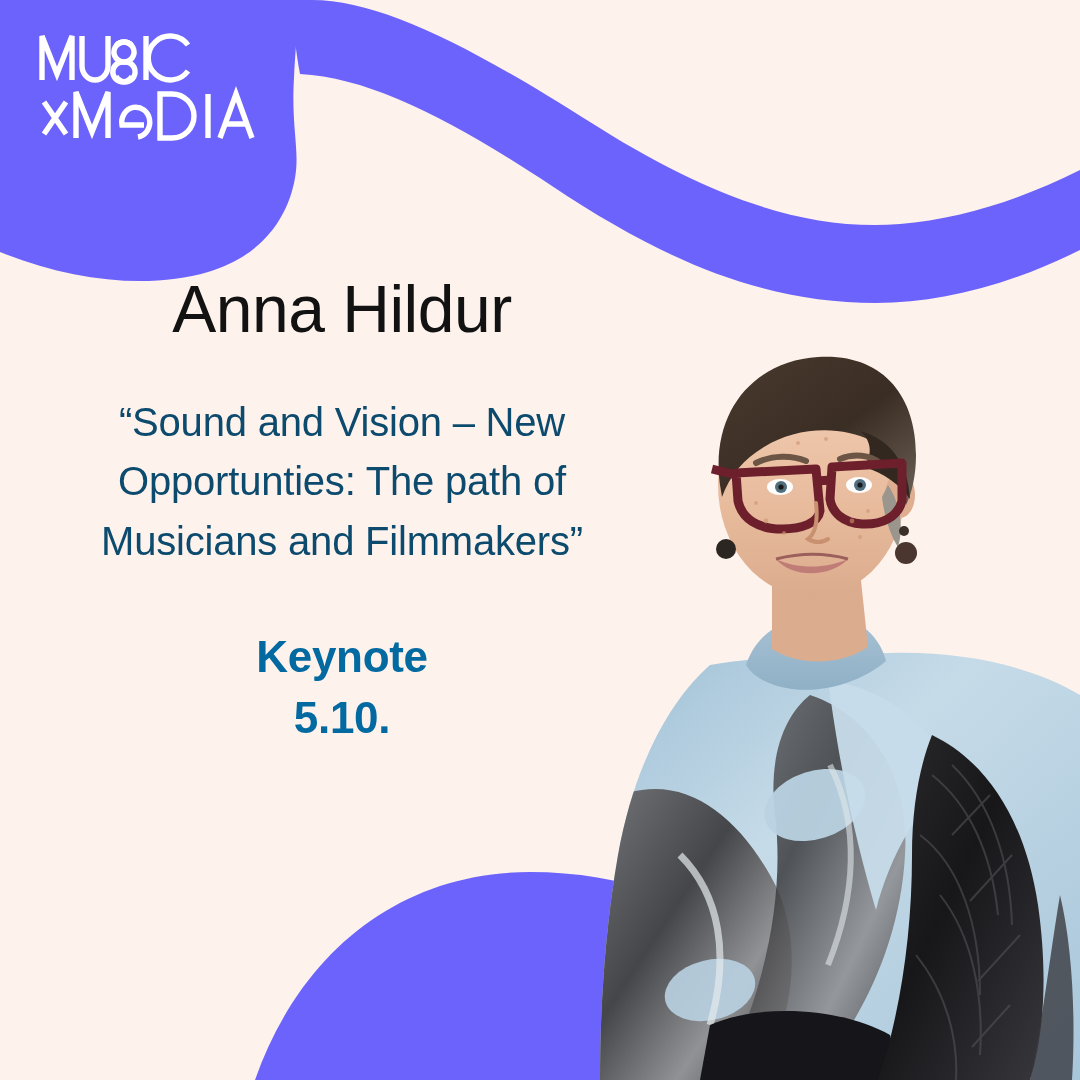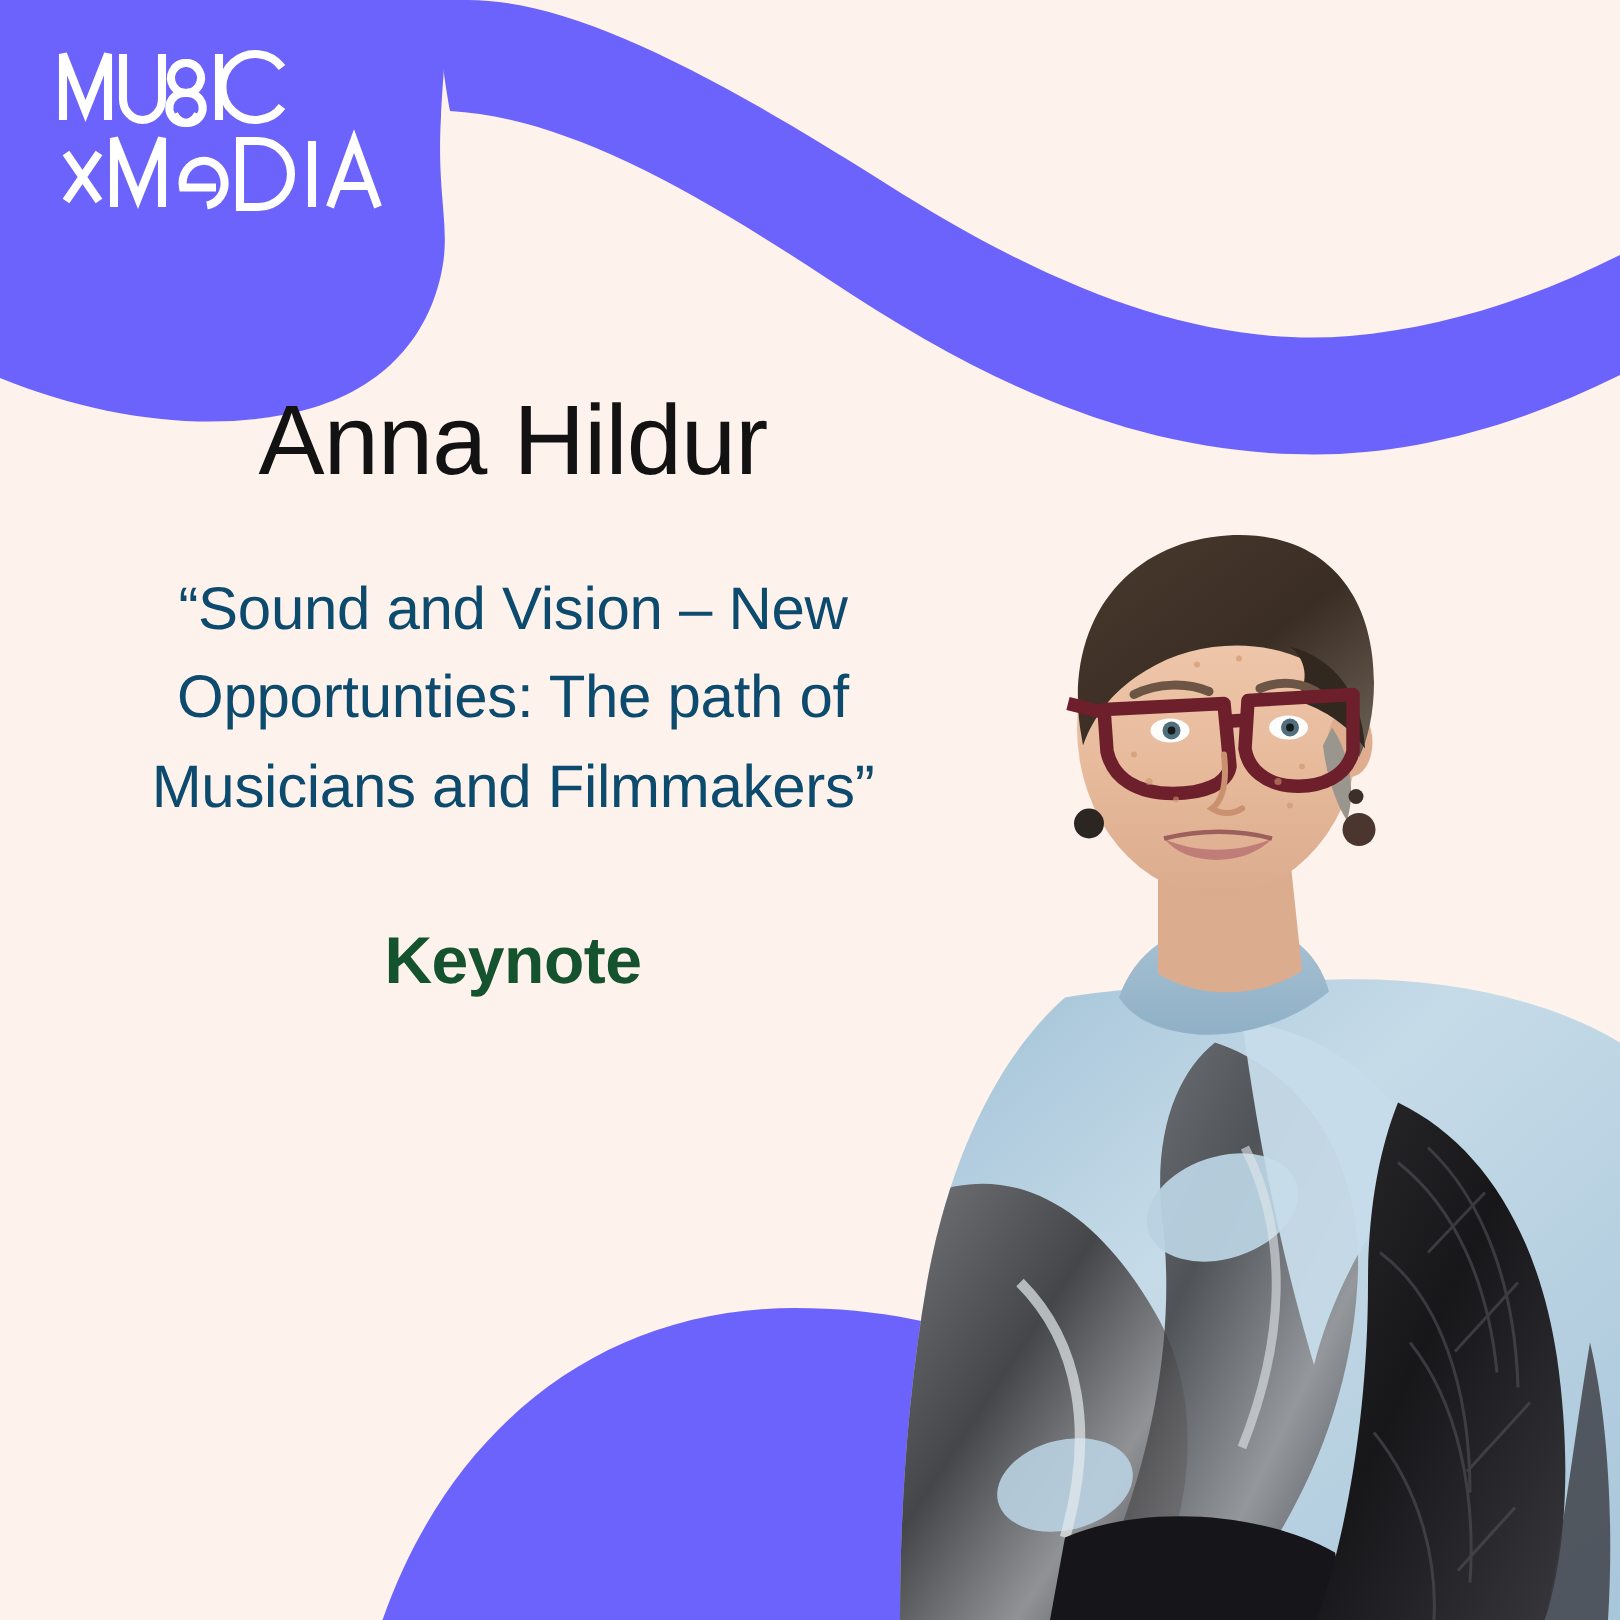--- a/index.html
+++ b/index.html
@@ -46,21 +46,21 @@
     width: 520px;
     height: 745px;
     z-index: 3;
   }
   .portrait svg { display: block; width: 100%; height: 100%; }
 
   
   .text-col {
     position: absolute;
     left: 32px;
-    top: 258px;
+    top: 274px;
     width: 620px;
     z-index: 5;
     text-align: center;
     color: #15110f;
   }
 
   .speaker-name {
     font-size: 66px;
     font-weight: 400;
     line-height: 1.08;
@@ -74,21 +74,21 @@
     font-weight: 400;
     line-height: 1.48;
     letter-spacing: -0.2px;
     margin: 0;
     color: #0c4a6e;
   }
   .talk-title .ln { display: block; }
 
   .session {
     margin-top: 56px;
-    color: #14532d;
+    color: #0369a1;
     font-weight: 700;
     font-size: 44px;
     line-height: 1.38;
     letter-spacing: -0.3px;
   }
   .session .ln { display: block; }
 </style>
 </head>
 <body>
 
@@ -278,17 +278,18 @@
     <h1 class="speaker-name">Anna Hildur</h1>
 
     <div class="talk-title">
       <span class="ln">“Sound and Vision – New</span>
       <span class="ln">Opportunties: The path of</span>
       <span class="ln">Musicians and Filmmakers”</span>
     </div>
 
     <div class="session">
       <span class="ln">Keynote</span>
+      <span class="ln">5.10.</span>
     </div>
 
   </div>
 
 </div>
 
 </body></html>

